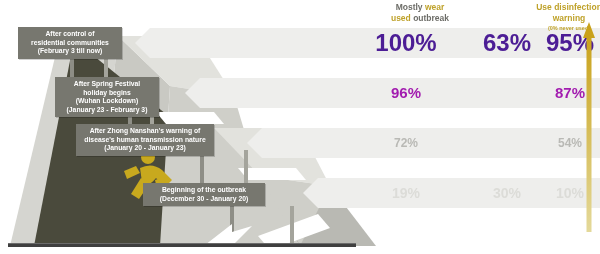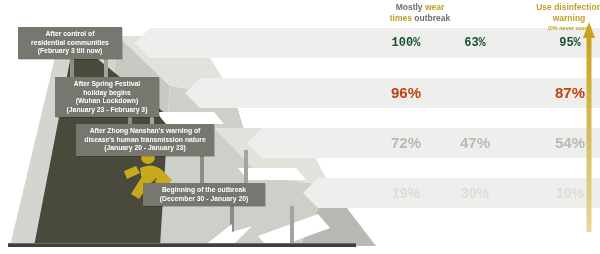--- a/index.html
+++ b/index.html
@@ -49,25 +49,25 @@
 
   
   .pct {
     position: absolute;
     width: 86px;
     text-align: center;
     font-weight: bold;
     line-height: 30px;
   }
   .col-0 { left: 363px; }
-  .col-1 { left: 432px; }
+  .col-1 { left: 464px; }
   .col-2 { left: 527px; }
-  .r1 { top: 28px;  font-size: 12px; color: #14532d; font-family: Liberation Mono, monospace; }
-  .r2 { top: 78px;  font-size: 15px; color: #c2410c; }
-  .r3 { top: 128px; font-size: 15px; color: #b9b9b5; }
+  .r1 { top: 28px;  font-size: 24px; color: #4c1d95; }
+  .r2 { top: 78px;  font-size: 15px; color: #a21caf; }
+  .r3 { top: 128px; font-size: 12px; color: #b9b9b5; }
   .r4 { top: 178px; font-size: 14px; color: #dcdcd8; }
 
   
   .col-head {
     position: absolute;
     top: 2px;
     width: 96px;
     text-align: center;
     font-size: 8.5px;
     font-weight: bold;
@@ -167,39 +167,38 @@
     <polygon points="196,252 232,224 232,232 252,226 234,244 234,252" fill="#ffffff"></polygon>
   </svg>
 
   <div class="band band-1"></div>
   <div class="band band-2"></div>
   <div class="band band-3"></div>
   <div class="band band-4"></div>
 
   <div class="col-head h0">
     <span>Mostly </span><span class="gold">wear</span><br>
-    <span class="gold">times</span><span> outbreak</span>
+    <span class="gold">used</span><span> outbreak</span>
   </div>
 
 
   <div class="col-head h2">
     <span class="gold">Use disinfection</span><br>
     <span class="gold">warning</span>
     <span class="head-sub">(0% never used)</span>
   </div>
 
   <div class="pct col-0 r1">100%</div>
   <div class="pct col-1 r1">63%</div>
   <div class="pct col-2 r1">95%</div>
 
   <div class="pct col-0 r2">96%</div>
   <div class="pct col-2 r2">87%</div>
 
   <div class="pct col-0 r3">72%</div>
-  <div class="pct col-1 r3">47%</div>
   <div class="pct col-2 r3">54%</div>
 
   <div class="pct col-0 r4">19%</div>
   <div class="pct col-1 r4">30%</div>
   <div class="pct col-2 r4">10%</div>
 
   <div class="signpost sp-1">
     <span>After control of</span><br>
     <span>residential communities</span><br>
     <span>(February 3 till now)</span>

